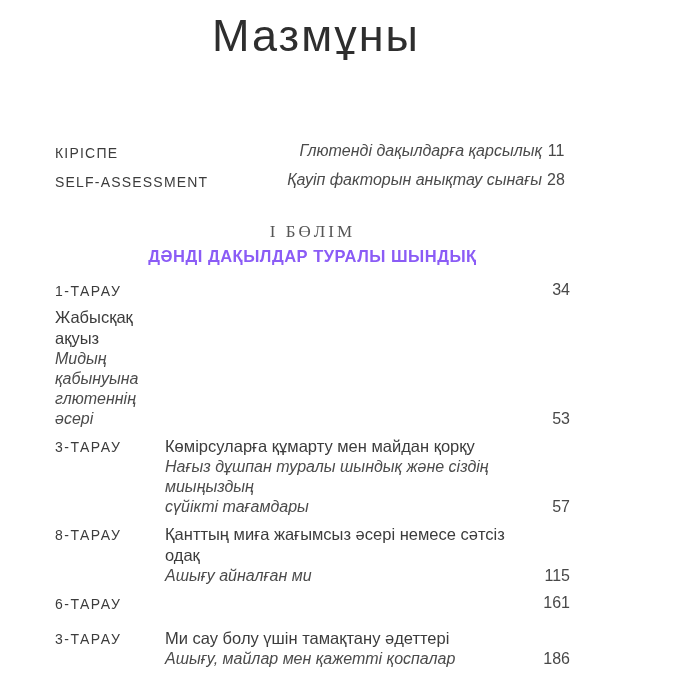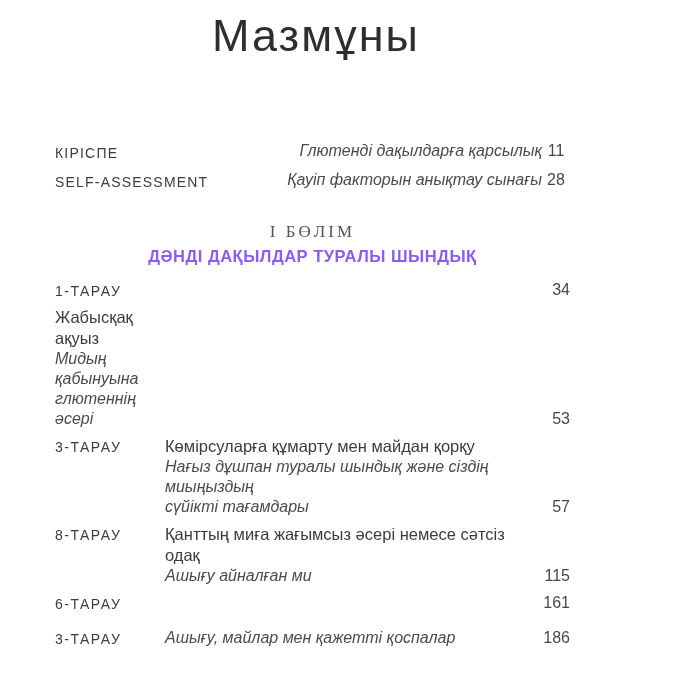--- a/index.html
+++ b/index.html
@@ -183,20 +183,21 @@
       </div>
 
     </div>
 
 
     <div class="chapters">
 
       <div class="chapter-row">
         <span class="chapter-label">3-ТАРАУ</span>
         <span class="chapter-main">
+          <div class="chapter-title">Ми сау болу үшін тамақтану әдеттері</div>
           <div class="chapter-subtitle">Ашығу, майлар мен қажетті қоспалар</div>
         </span>
         <span class="page-num">186</span>
       </div>
 
     </div>
 
   </div>
 </div>
 

